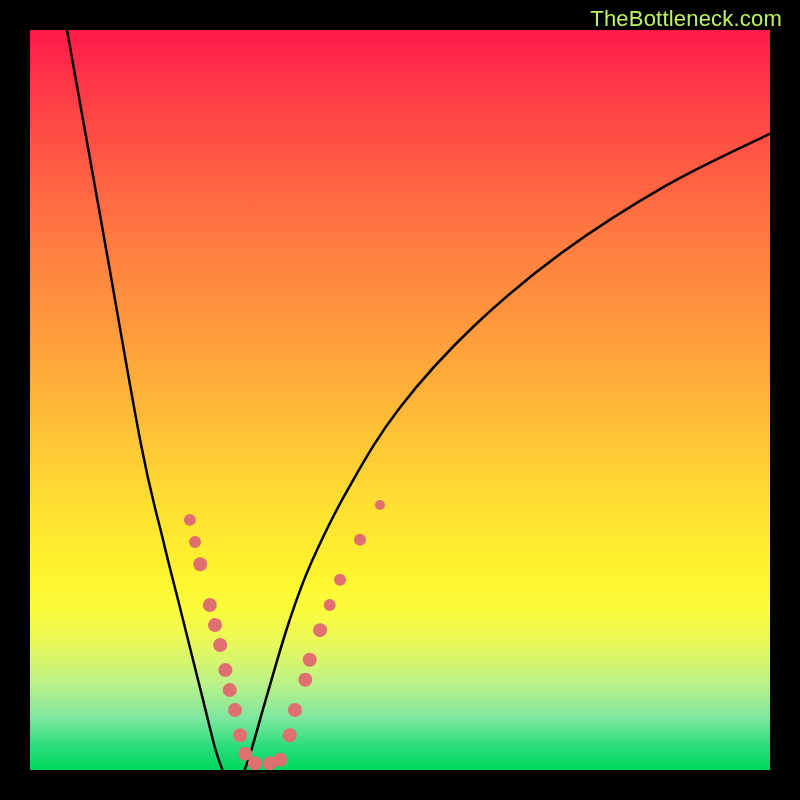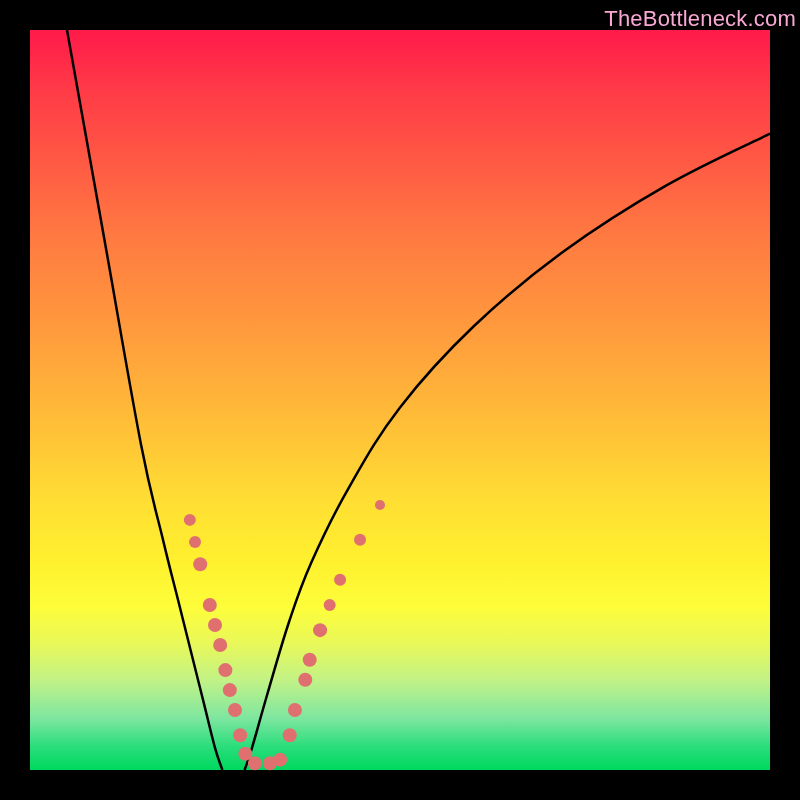--- a/index.html
+++ b/index.html
@@ -31,22 +31,22 @@
       #e8f85a 83%,
       #c0f287 88%,
       #7ee6a0 93%,
       #27dd7a 97%,
       #00d85e 100%
     );
   }
   .watermark {
     position: absolute;
     top: 6px;
-    right: 4px;
-    color: #f9a8d4;
+    right: 18px;
+    color: #bef264;
     font-size: 22px;
     letter-spacing: 0.2px;
     z-index: 10;
   }
   svg.curve {
     position: absolute;
     left: 0;
     top: 0;
     width: 740px;
     height: 740px;

